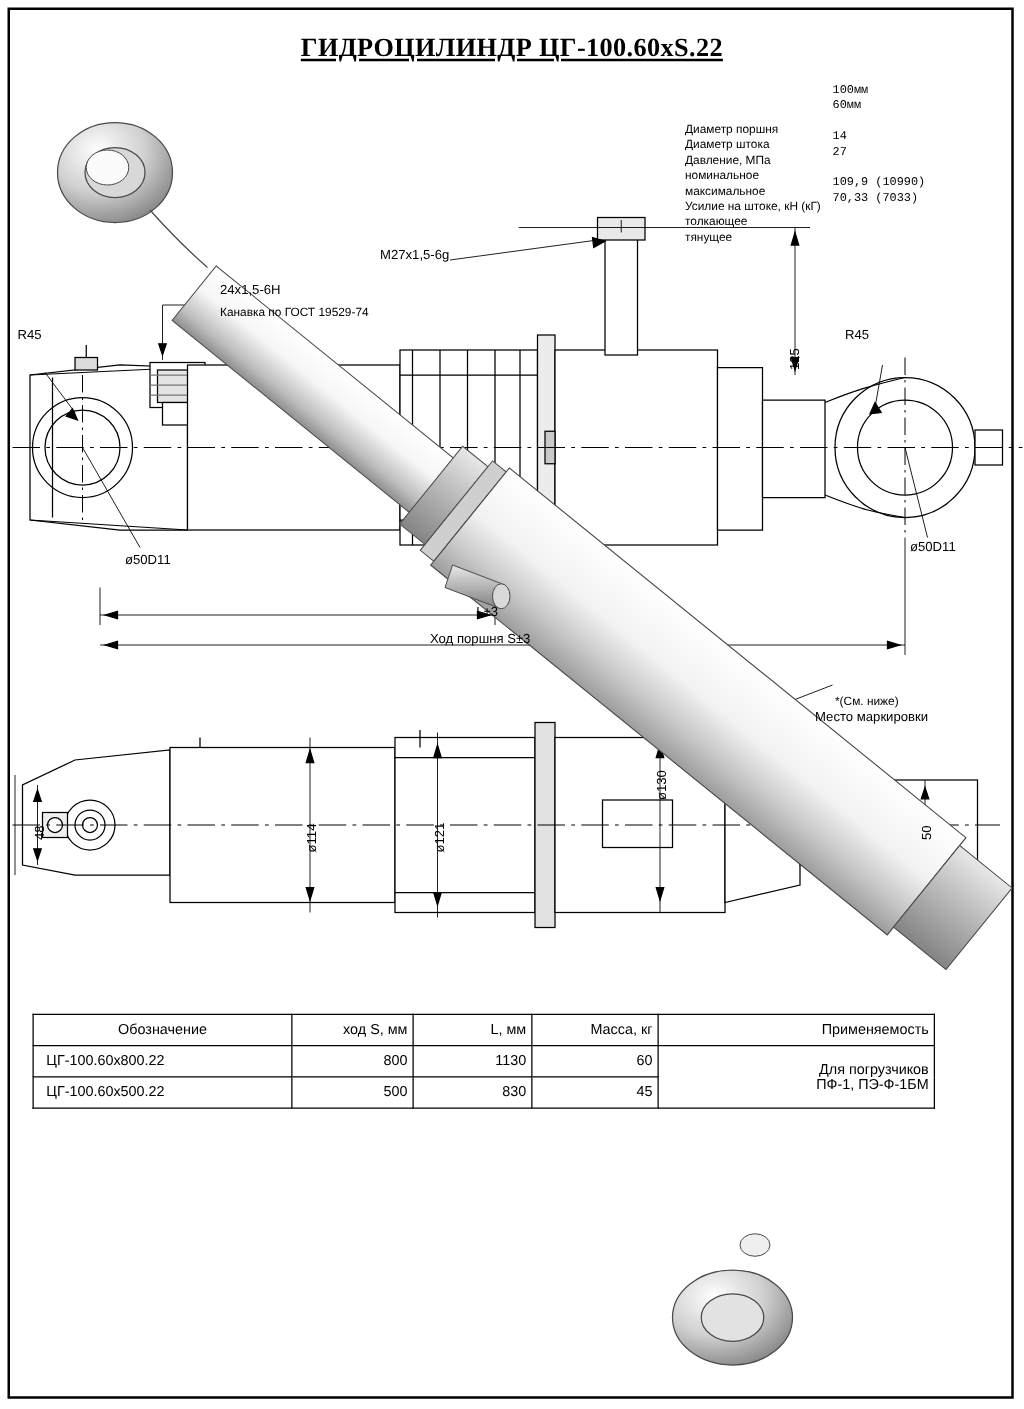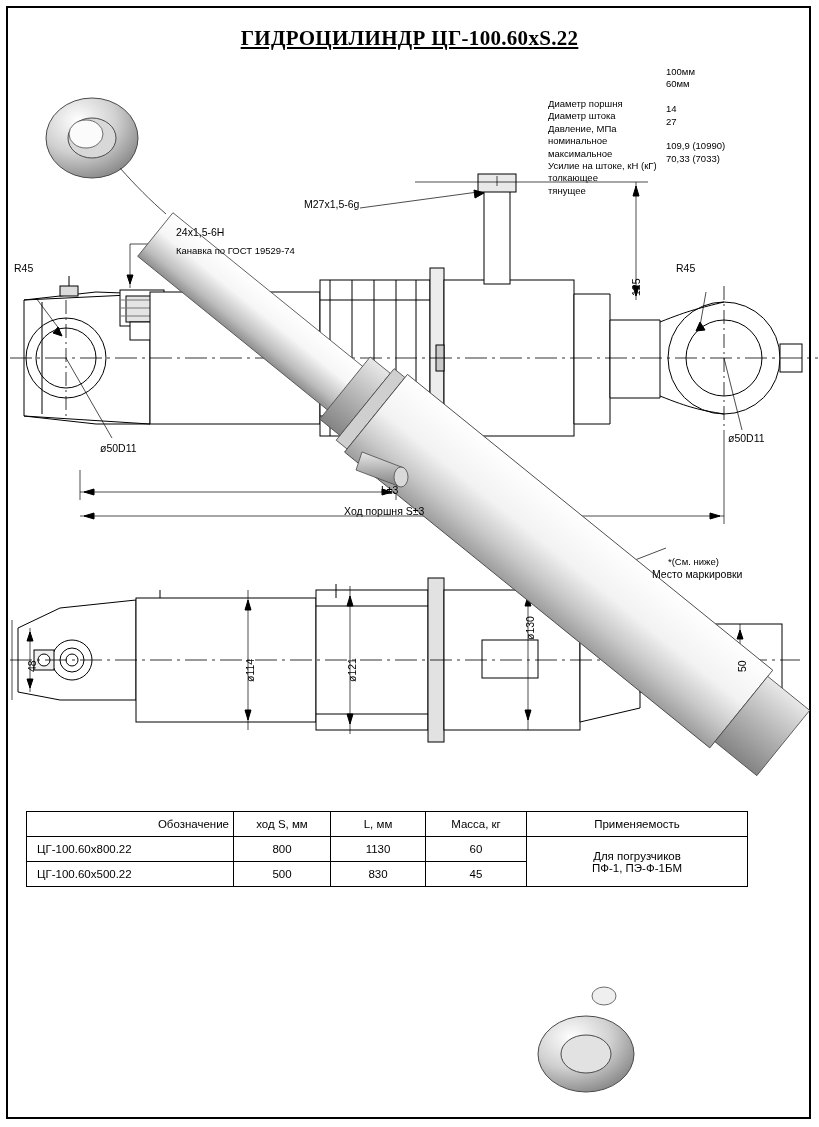--- a/index.html
+++ b/index.html
@@ -3,29 +3,29 @@
 <meta charset="utf-8">
 <style>
   html,body{margin:0;padding:0;background:#fff;}
   body{font-family:"Liberation Sans", sans-serif;}
   #page{position:relative;width:819px;height:1127px;background:#ffffff;overflow:hidden;}
   #frame{position:absolute;left:6px;top:6px;width:805px;height:1113px;border:2px solid #000;box-sizing:border-box;}
   .ttl{position:absolute;left:0;right:0;top:26px;text-align:center;font-family:"Liberation Serif",serif;font-weight:bold;font-size:21px;letter-spacing:.3px;text-decoration:underline;}
   .specs{position:absolute;left:548px;top:66px;width:250px;font-size:9.5px;line-height:12.4px;}
   .specs .row{position:relative;height:12.4px;white-space:nowrap;}
   .specs .k{position:absolute;left:0;margin-top:32px;}
-  .specs .v{position:absolute;left:118px;}
+  .specs .v{position:absolute;left:118px;font-family:Liberation Mono, monospace;}
   .lbl{position:absolute;font-size:10.5px;color:#000;white-space:nowrap;}
   .lbl.sm{font-size:9.5px;}
   .vert{transform-origin:0 0;}
   svg.lines{position:absolute;left:0;top:0;width:819px;height:1127px;pointer-events:none;}
   
   #tbl{position:absolute;left:26px;top:811px;width:722px;border-collapse:collapse;font-size:11.5px;}
-  #tbl td,#tbl th{border:1px solid #000;padding:6px 4px;text-align:center;font-weight:normal;}
-  #tbl .c0{width:192px;text-align:right;}
+  #tbl td,#tbl th{border:1px solid #000;padding:6px 4px;text-align:right;font-weight:normal;}
+  #tbl .c0{width:192px;text-align:center;}
   #tbl .c1{width:88px;}
   #tbl .c2{width:86px;}
   #tbl .c3{width:92px;}
   #tbl .c4{width:auto;}
   .note{position:absolute;left:112px;top:1032px;font-size:9.5px;line-height:13px;white-space:pre;}
 </style>
 </head>
 <body>
 
 <div id="page">

